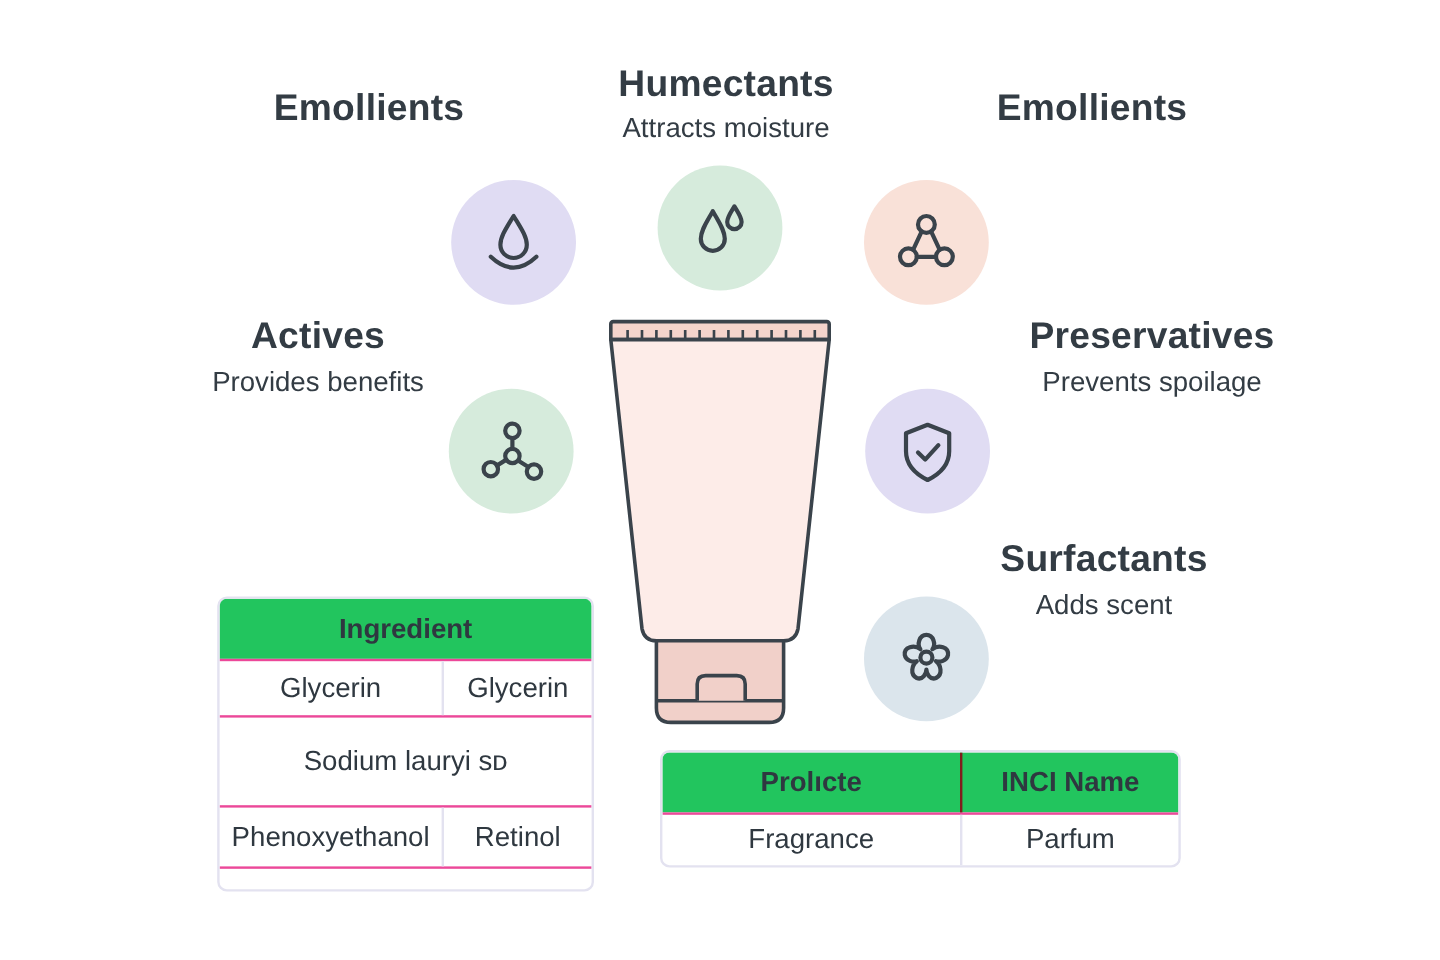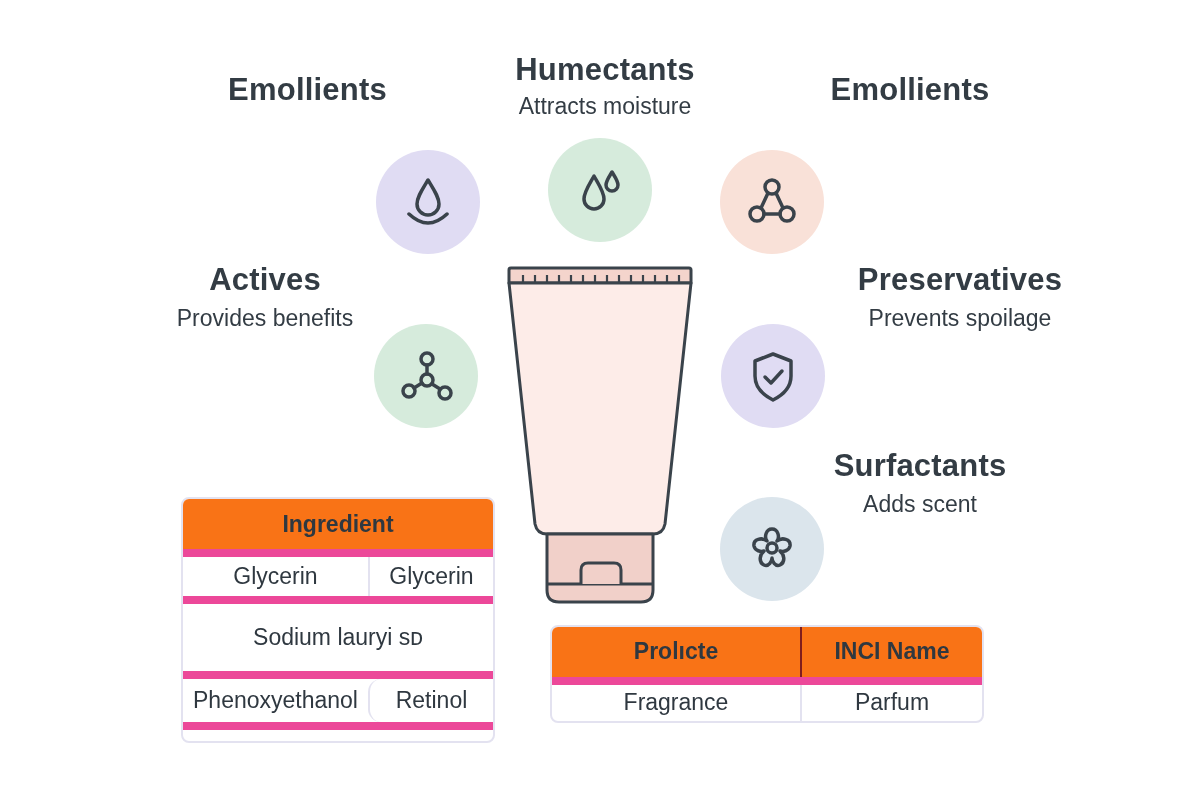--- a/index.html
+++ b/index.html
@@ -9,22 +9,22 @@
   .label { position: absolute; text-align: center; }
   .label .title { font-weight: bold; font-size: 31px; color: #333c44; line-height: 1.15; letter-spacing: 0.2px; }
   .label .desc { font-size: 23px; color: #333c44; line-height: 1.3; }
 
   .icon-circle { position: absolute; width: 104px; height: 104px; border-radius: 50%; display: flex; align-items: center; justify-content: center; }
   .icon-circle svg { width: 64px; height: 64px; }
 
   .tube { position: absolute; left: 505px; top: 262px; width: 190px; height: 345px; }
 
   .table { position: absolute; border: 2px solid #e3e2f0; border-radius: 8px; overflow: hidden; background: #fff; }
-  .table .thead { background: #f97316; font-weight: bold; font-size: 23px; color: #2f3840; display: flex; }
-  .table .row { display: flex; border-top: 8px solid #ec4899; font-size: 23px; color: #2f3840; }
+  .table .thead { background: #22c55e; font-weight: bold; font-size: 23px; color: #2f3840; display: flex; }
+  .table .row { display: flex; border-top: 2px solid #ec4899; font-size: 23px; color: #2f3840; }
   .table .cell { display: flex; align-items: center; justify-content: center; text-align: center; line-height: 1.2; }
   .table .cell + .cell { border-left: 2px solid #e3e2f0; }
 </style>
 </head>
 <body>
 
 <div class="label" style="left:200px; top:72px; width:215px;">
   <div class="title">Emollients</div>
 </div>
 <div class="label" style="left:480px; top:52px; width:250px;">
@@ -126,21 +126,21 @@
   </div>
   <div class="row" style="height:47px;">
     <div class="cell" style="width:185px;">Glycerin</div>
     <div class="cell" style="flex:1;">Glycerin</div>
   </div>
   <div class="row" style="height:75px;">
     <div class="cell" style="flex:1; padding:0 10px;">Sodium lauryi sᴅ</div>
   </div>
   <div class="row" style="height:51px;">
     <div class="cell" style="width:185px;">Phenoxyethanol</div>
-    <div class="cell" style="flex:1;border-radius:13px;">Retinol</div>
+    <div class="cell" style="flex:1;">Retinol</div>
   </div>
   <div class="row" style="height:25px;"></div>
 </div>
 
 <div class="table" style="left:550px; top:625px; width:434px; height:98px;">
   <div class="thead" style="height:50px;">
     <div class="cell" style="width:248px;">Prolıcte</div>
     <div class="cell" style="flex:1; border-left:2px solid #7f1d1d;">INCI Name</div>
   </div>
   <div class="row" style="height:44px;">

